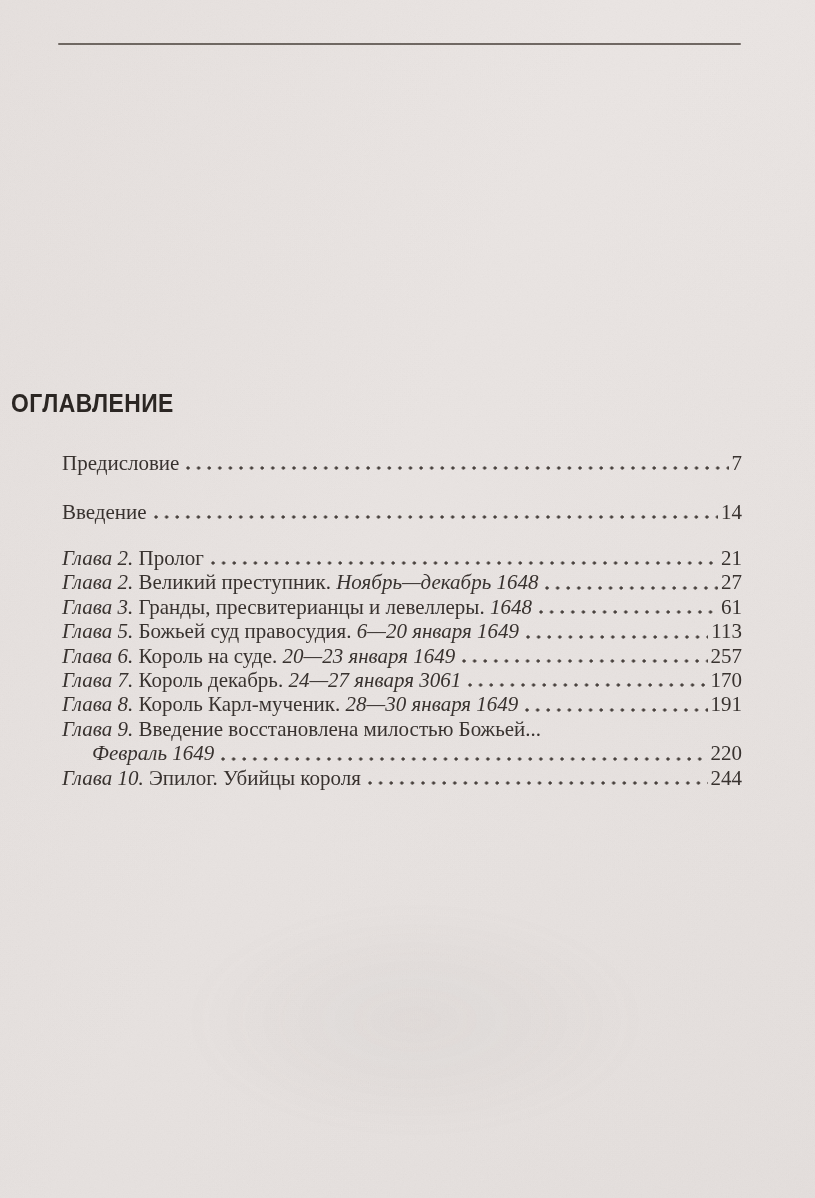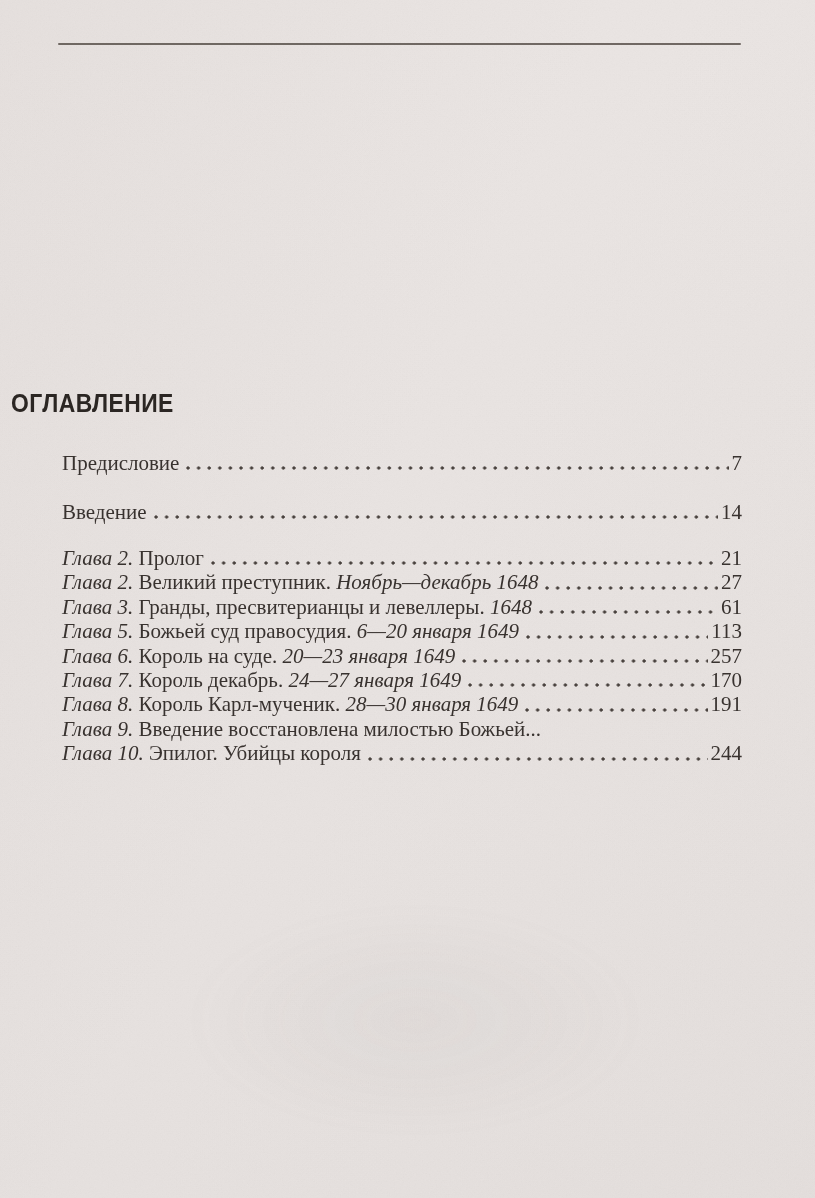--- a/index.html
+++ b/index.html
@@ -114,34 +114,39 @@
       <span class="pg">113</span>
     </div>
 
     <div class="toc-row">
       <span class="txt"><i>Глава 6.</i><span> Король на суде. </span><i>20—23 января 1649</i></span>
       <span class="leader"></span>
       <span class="pg">257</span>
     </div>
 
     <div class="toc-row">
-      <span class="txt"><i>Глава 7.</i><span> Король декабрь. </span><i>24—27 января 1649</i></span>
+      <span class="txt"><i>Глава 7.</i><span> Король декабрь. </span><i>24—27 января 3061</i></span>
       <span class="leader"></span>
       <span class="pg">170</span>
     </div>
 
     <div class="toc-row">
       <span class="txt"><i>Глава 8.</i><span> Король Карл-мученик. </span><i>28—30 января 1649</i></span>
       <span class="leader"></span>
       <span class="pg">191</span>
     </div>
 
     <div class="toc-row">
       <span class="txt"><i>Глава 9.</i><span> Введение восстановлена милостью Божьей...</span></span>
     </div>
+    <div class="toc-row">
+      <span class="txt cont"><i>Февраль 1649</i></span>
+      <span class="leader"></span>
+      <span class="pg">220</span>
+    </div>
 
     <div class="toc-row">
       <span class="txt"><i>Глава 10.</i><span> Эпилог. Убийцы короля</span></span>
       <span class="leader"></span>
       <span class="pg">244</span>
     </div>
 
   </div>
 </div>
 

